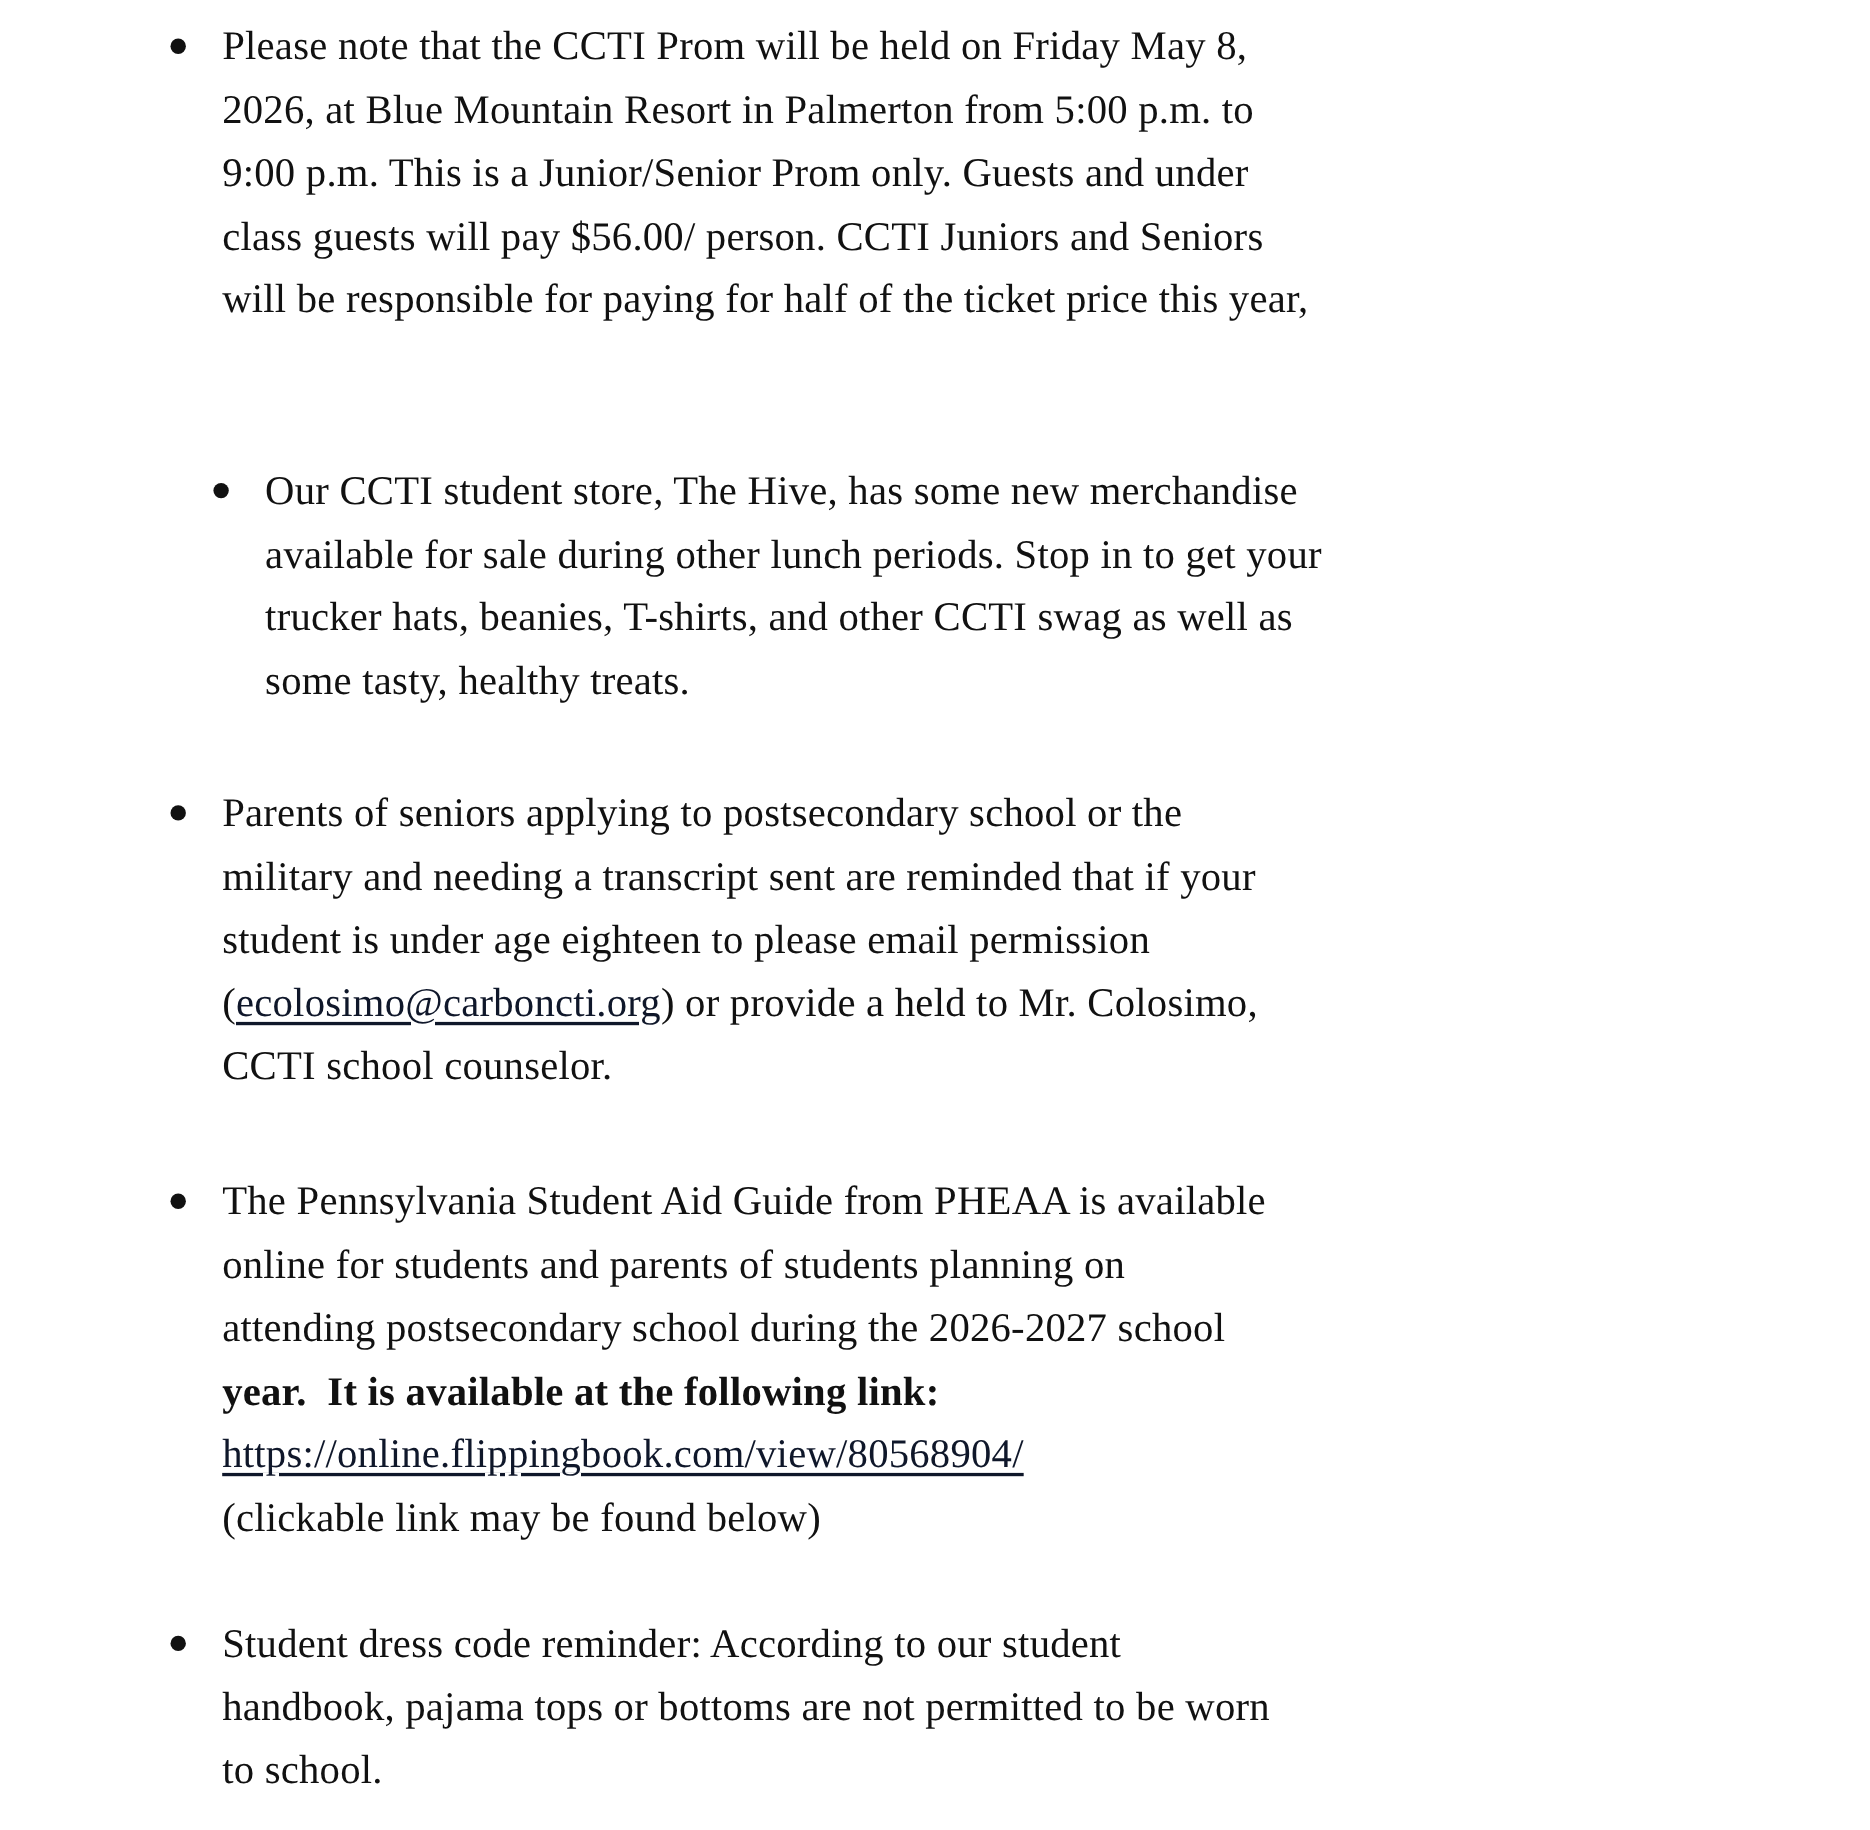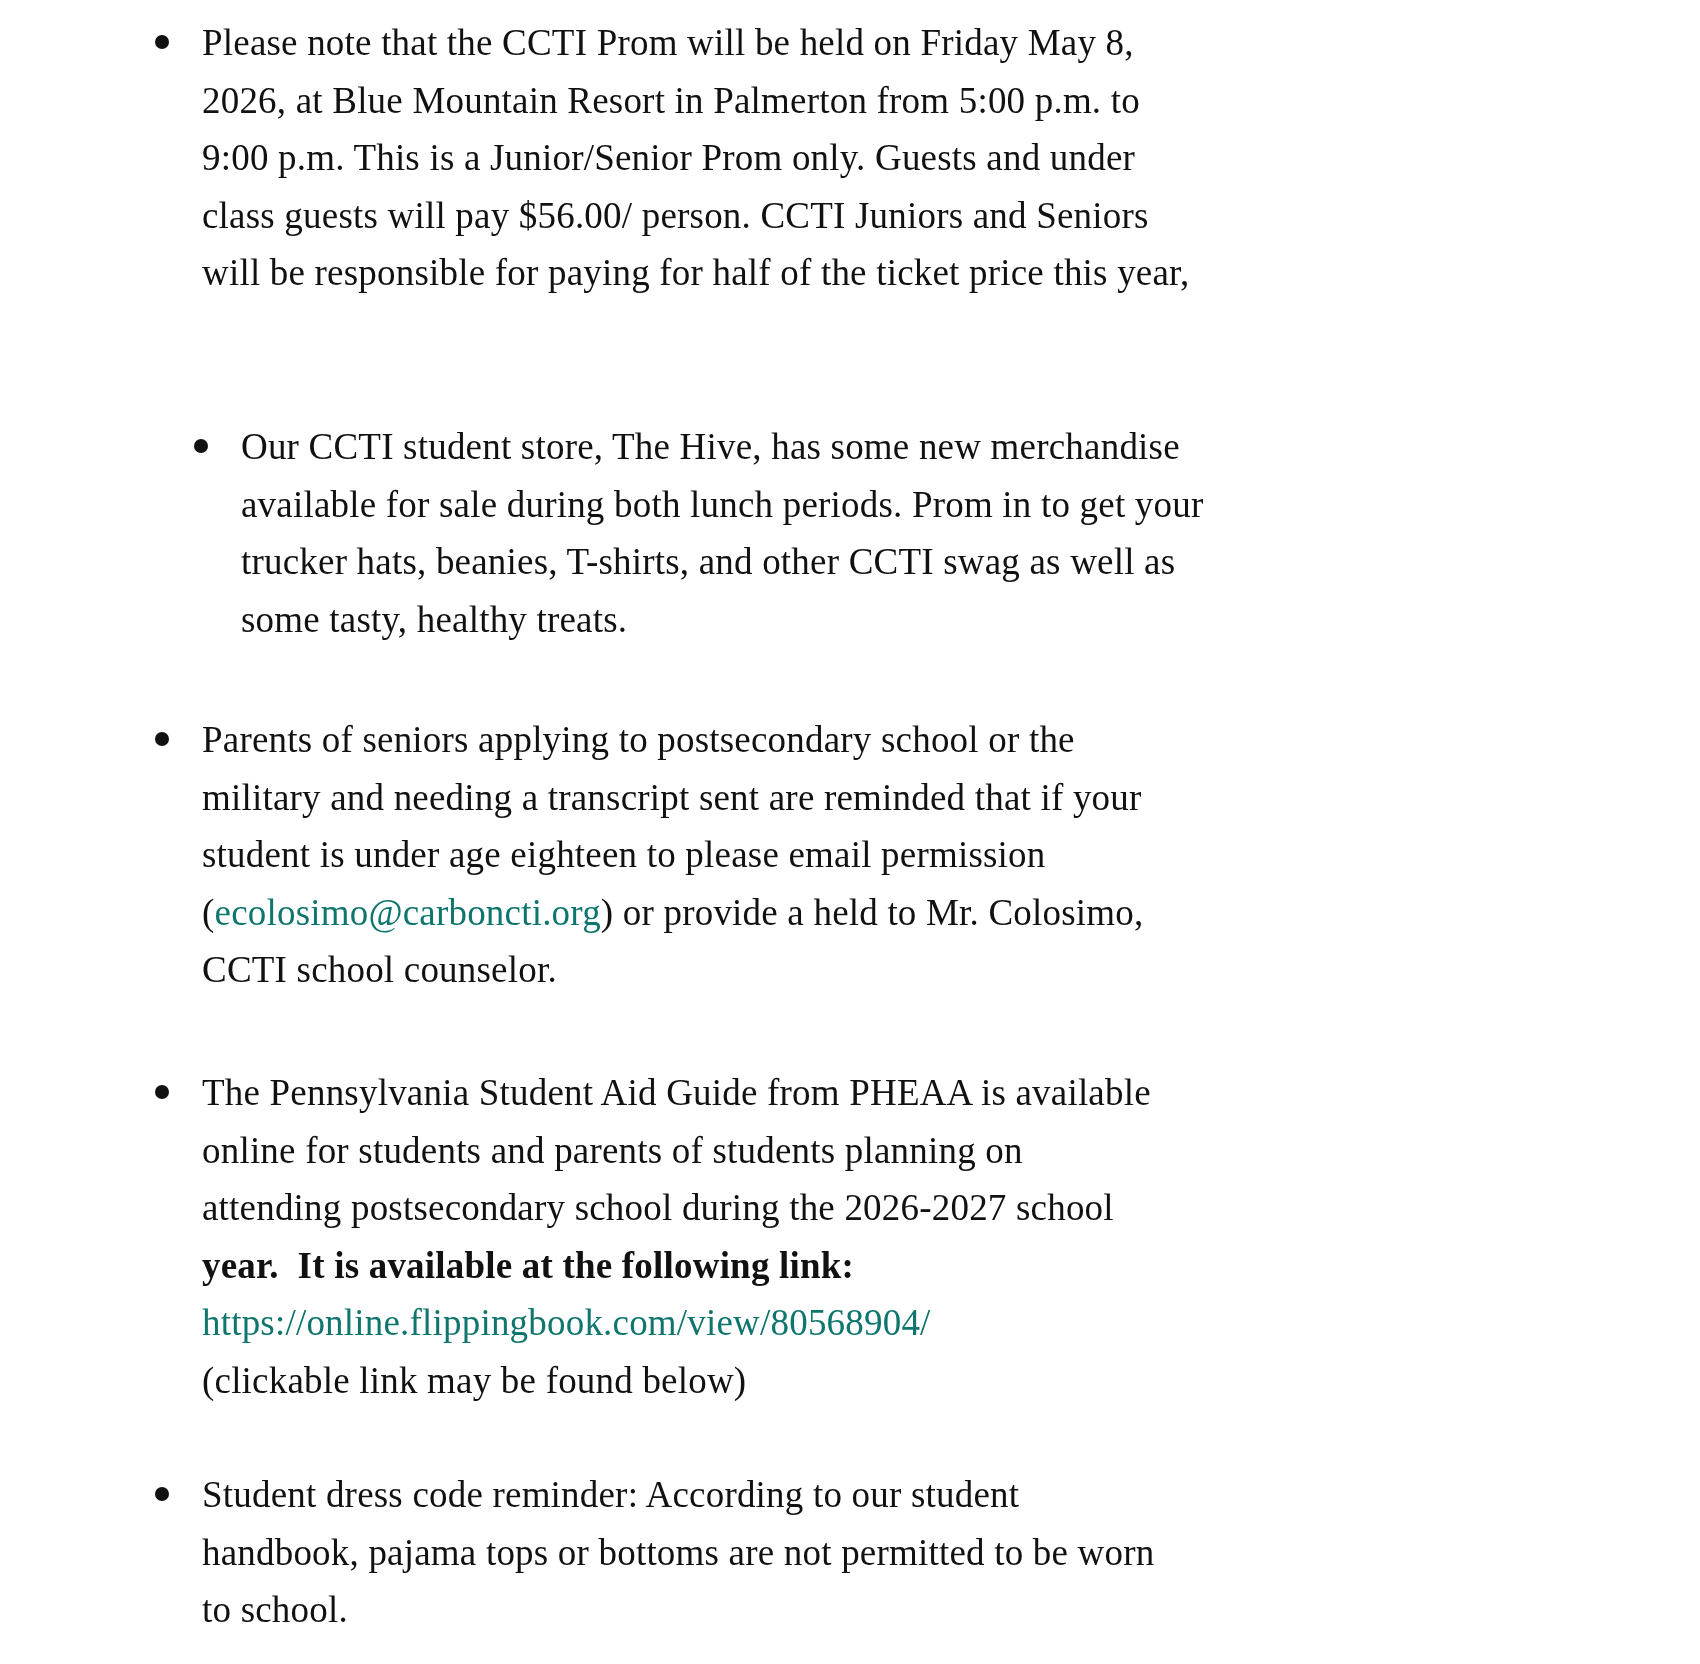--- a/index.html
+++ b/index.html
@@ -36,21 +36,22 @@
     .bullet {
       position: absolute;
       left: -47px;
       top: 21px;
       width: 14px;
       height: 14px;
       border-radius: 50%;
       background: #111111;
     }
     a.link {
-      color: #0f766e;
+      color: #0f172a;
+      text-decoration: underline;
       text-decoration-thickness: 3px;
       text-underline-offset: 5px;
     }
   </style>
 </head>
 <body>
 
 <div class="doc">
 
   <div class="item" style="top:14px;">
@@ -58,21 +59,21 @@
     <span class="line">Please note that the CCTI Prom will be held on Friday May 8,</span>
     <span class="line">2026, at Blue Mountain Resort in Palmerton from 5:00 p.m. to</span>
     <span class="line">9:00 p.m. This is a Junior/Senior Prom only. Guests and under</span>
     <span class="line">class guests will pay $56.00/ person. CCTI Juniors and Seniors</span>
     <span class="line">will be responsible for paying for half of the ticket price this year,</span>
   </div>
 
   <div class="item" style="top:418px;margin-left:39px;">
     <span class="bullet"></span>
     <span class="line">Our CCTI student store, The Hive, has some new merchandise</span>
-    <span class="line">available for sale during both lunch periods. Prom in to get your</span>
+    <span class="line">available for sale during other lunch periods. Stop in to get your</span>
     <span class="line">trucker hats, beanies, T-shirts, and other CCTI swag as well as</span>
     <span class="line">some tasty, healthy treats.</span>
   </div>
 
   <div class="item" style="top:711px;">
     <span class="bullet"></span>
     <span class="line">Parents of seniors applying to postsecondary school or the</span>
     <span class="line">military and needing a transcript sent are reminded that if your</span>
     <span class="line">student is under age eighteen to please email permission</span>
     <span class="line"><span>(</span><a class="link">ecolosimo@carboncti.org</a><span>) or provide a held to Mr. Colosimo,</span></span>

